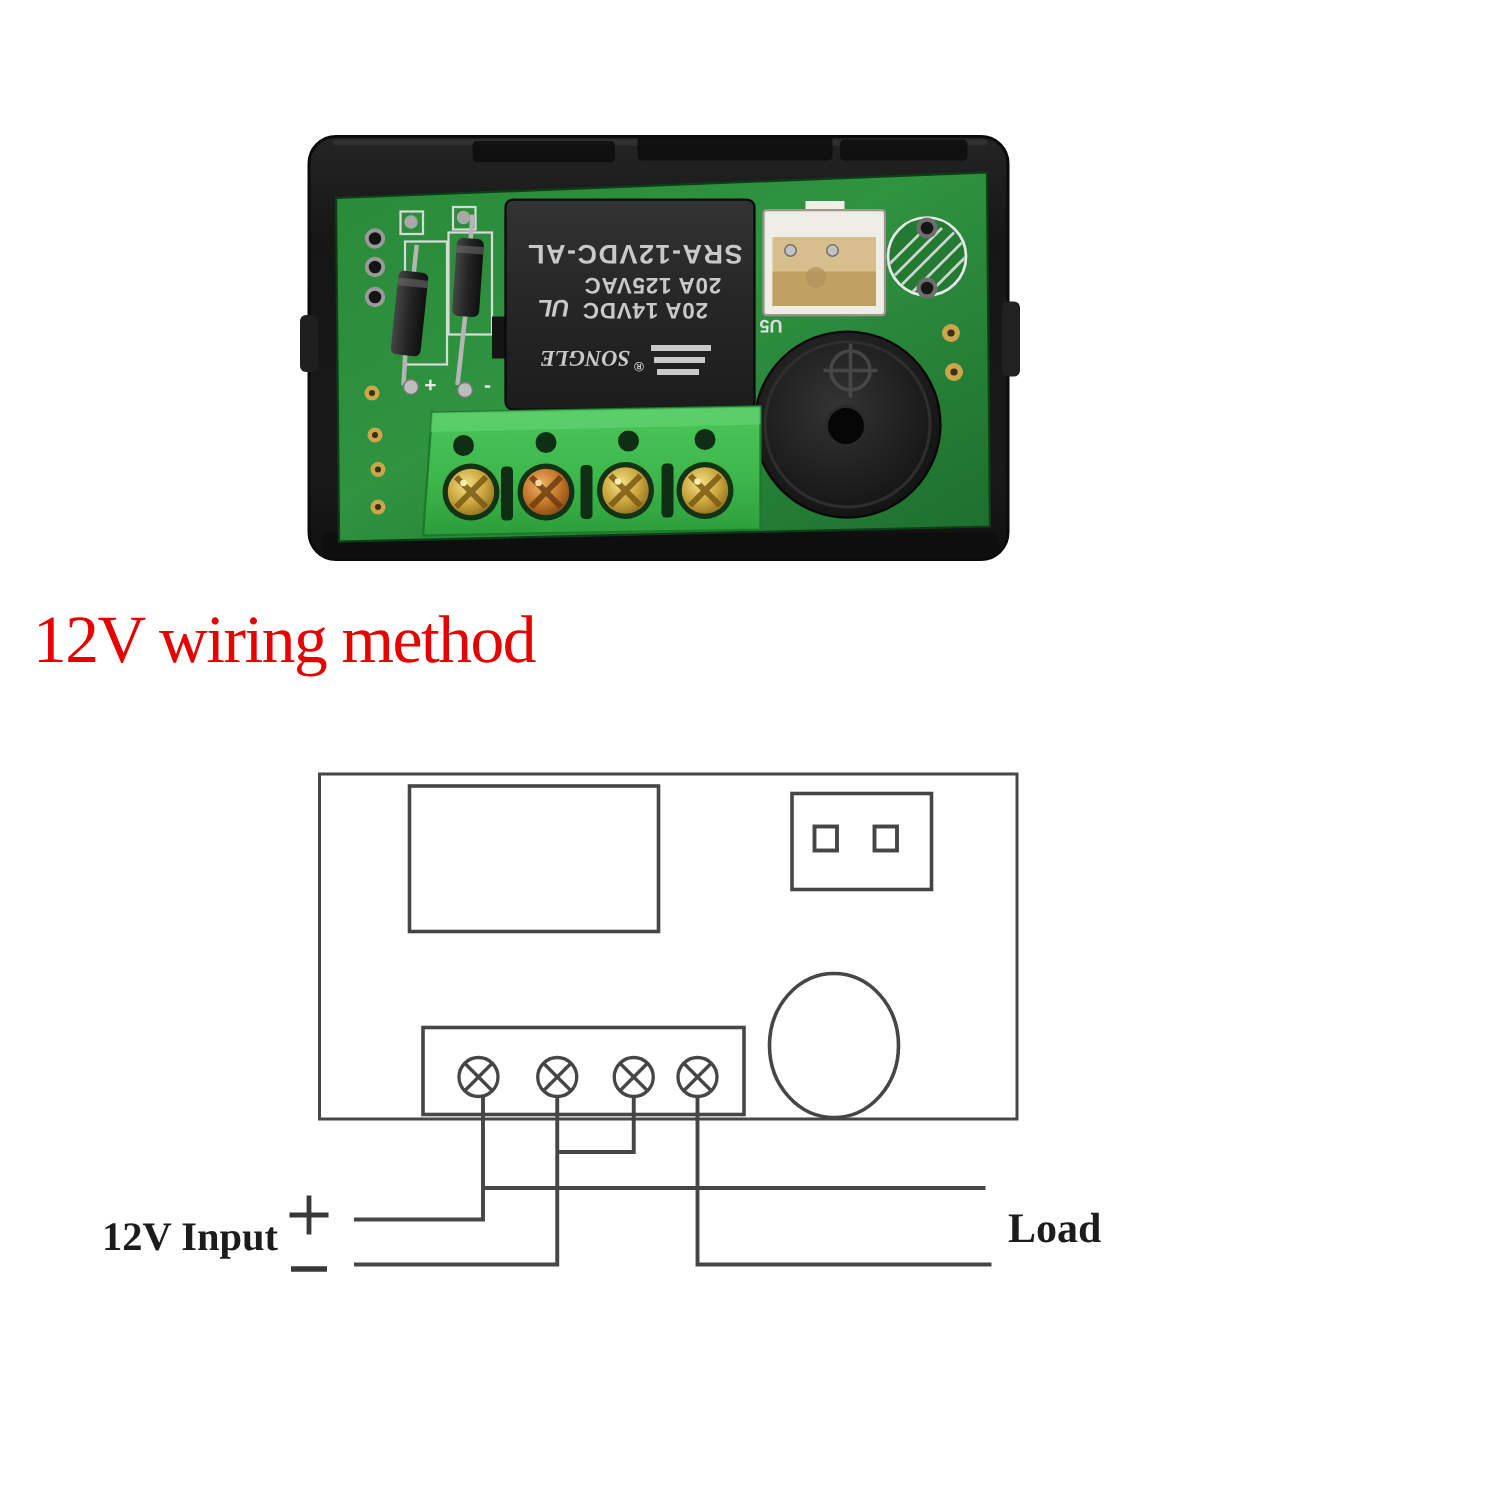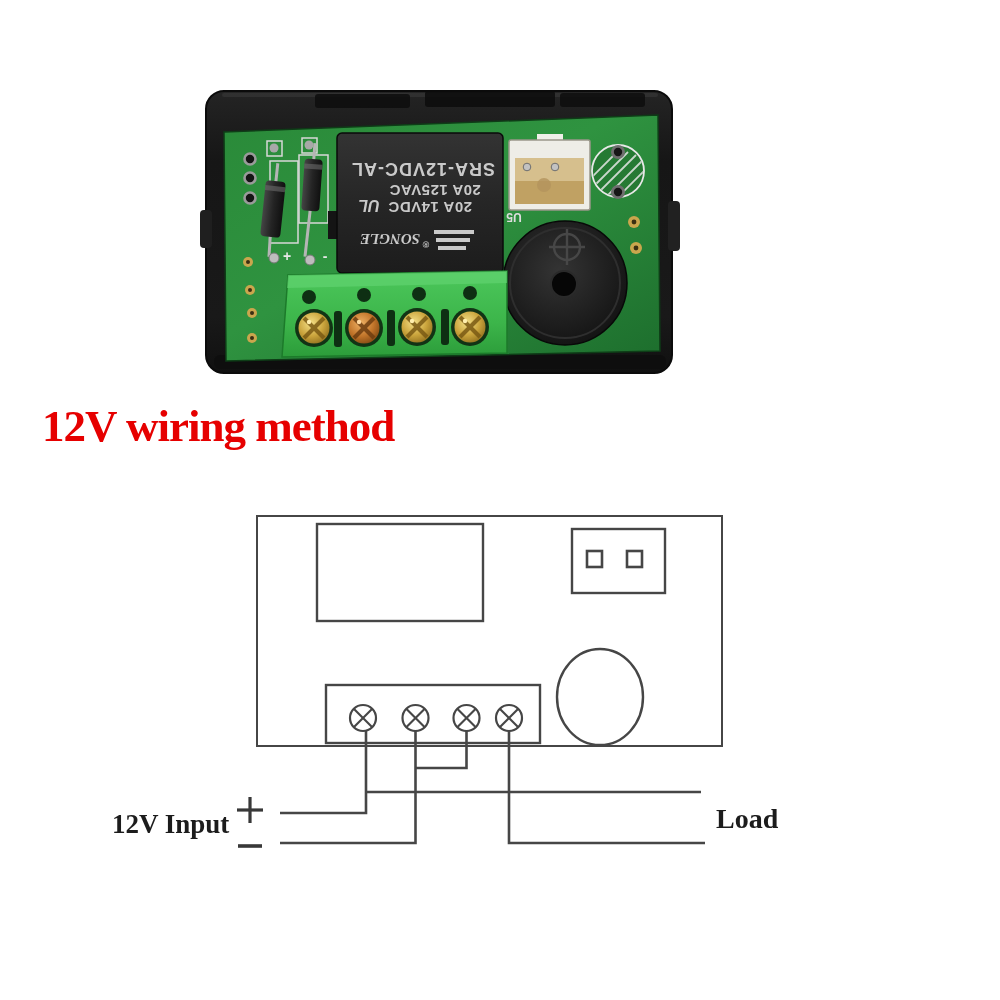--- a/index.html
+++ b/index.html
@@ -3,25 +3,24 @@
 <meta charset="utf-8">
 <style>
   html,body{margin:0;padding:0;background:#ffffff;}
   .canvas{
     position:relative;width:1000px;height:1000px;background:#ffffff;overflow:hidden;
     font-family:"Liberation Serif", serif;
   }
   .photo-wrap{position:absolute;left:200px;top:85px;width:480px;height:292px;}
   .title-block{
     position:absolute;left:22px;top:400px;width:420px;
-    color:#e60000;font-weight:bold;font-size:45px;line-height:52px;letter-spacing:-1px;
+    color:#e60000;font-weight:normal;font-size:45px;line-height:52px;letter-spacing:-1px;
     font-family:"Liberation Serif", serif;
-    margin-left:20px;
   }
-  .diagram-wrap{position:absolute;left:0;top:500px;width:804px;height:400px;padding-left:44px;}
+  .diagram-wrap{position:absolute;left:0;top:500px;width:804px;height:400px;}
   svg text{user-select:none;}
 </style>
 </head>
 <body>
 
 <div class="canvas">
 
   <div class="photo-wrap">
   <svg width="480" height="292" viewBox="0 0 480 292">
     <defs>

